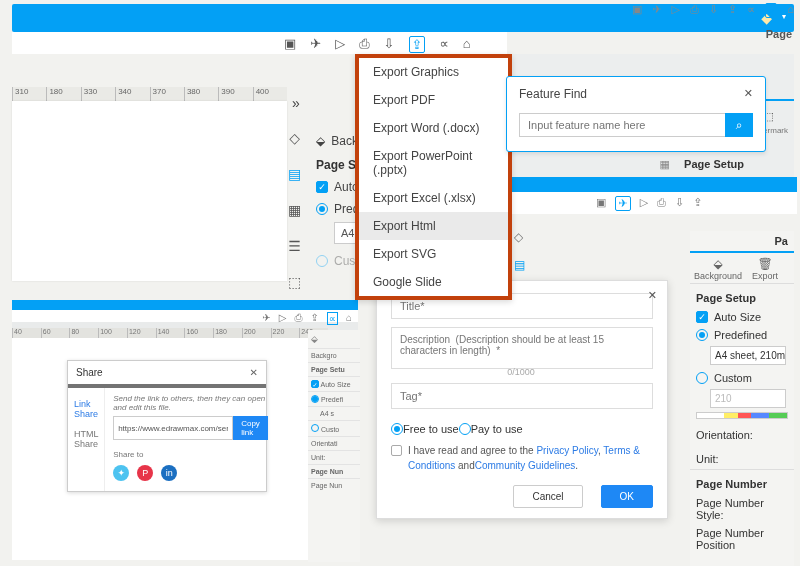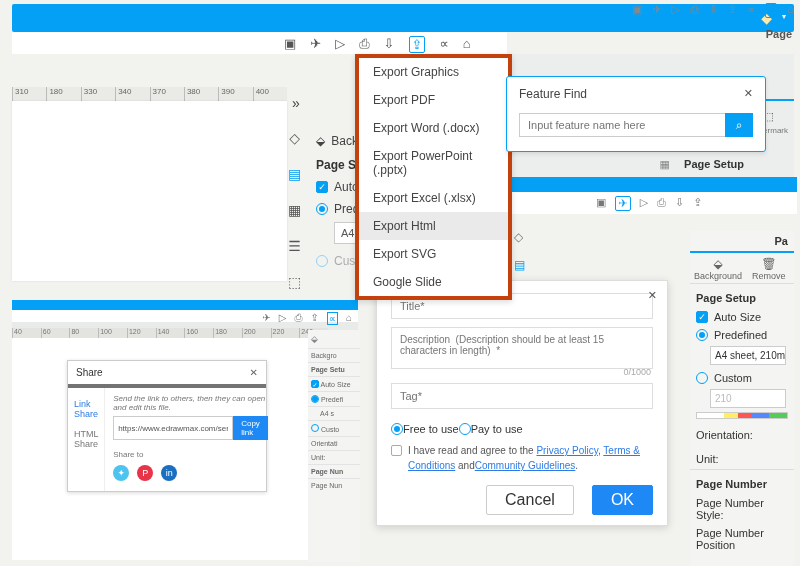--- a/index.html
+++ b/index.html
@@ -91,26 +91,26 @@
   
   .p5 { top:330px; left:308px; width:52px; height:232px; background:#f4f4f2; font-size:7px; color:#666;}
   .p5 .c{padding:3px 3px; border-top:1px solid #e3e3e3; overflow:hidden; white-space:nowrap;}
   .p5 .ic{display:flex; gap:4px; padding:4px 3px; font-size:9px; color:#888;}
 
   
   .pub { top:280px; left:376px; width:292px; background:#fff; border:1px solid #ddd; box-shadow:0 2px 8px rgba(0,0,0,.15); padding:12px 14px 10px; z-index:25;}
   .pub .x{position:absolute; top:8px; right:10px; color:#555; cursor:pointer;}
   .pub input[type=text]{width:100%; border:1px solid #ddd; padding:6px 8px; font-size:11px; color:#333; margin-bottom:8px;}
   .pub textarea{width:100%; border:1px solid #ddd; padding:6px 8px; font-size:10px; color:#999; height:42px; resize:none;}
-  .pub .cnt{text-align:right; font-size:9px; color:#aaa; margin:-4px 2px 6px 0;}
+  .pub .cnt{text-align:center; font-size:9px; color:#aaa; margin:-4px 2px 6px 0;}
   .pub .optrow{display:flex; gap:0; align-items:center; font-size:11px; color:#333; margin:6px 0 8px;}
   .pub .agree{display:flex; gap:6px; font-size:10px; color:#555; line-height:1.5;}
-  .pub .agree a{color:#2c7be5; text-decoration:underline;}
+  .pub .agree a{color:#2c7be5; }
   .pub .btns{display:flex; justify-content:flex-end; gap:10px; margin-top:12px;}
-  .pub .btn{padding:5px 18px; font-size:16px; border:1px solid #ccc; background:#fff; cursor:pointer; border-radius:2px;}
+  .pub .btn{padding:5px 18px; font-size:10px; border:1px solid #ccc; background:#fff; cursor:pointer; border-radius:2px;}
   .pub .btn.pri{background:#1e88f5; border-color:#1e88f5; color:#fff;margin-left:8px;}
   .ck{width:11px;height:11px;border:1px solid #aaa; border-radius:2px; display:inline-block; flex-shrink:0; margin-top:2px;}
 </style>
 </head>
 <body>
 
 <div class="abs p1-blue"></div>
 <span class="abs p1-dia">◆</span>
 <span class="abs p1-caret">▾</span>
 <div class="abs p1-white"></div>
@@ -226,21 +226,21 @@
 <div class="abs p3s">
   <div style="text-align:right;padding:4px 6px;font-weight:600">Pa</div>
   <div style="height:2px;background:#03a0f5"></div>
   <div class="hdr">
     <div style="text-align:center">
         <div>⬙</div>
         <div class="lbl">Background</div>
       </div>
     <div style="text-align:center">
         <div>🗑</div>
-        <div class="lbl">Remove</div>
+        <div class="lbl">Export</div>
       </div>
   </div>
   <div class="sect">Page Setup</div>
   <div class="row">
       <span class="chk">✓</span>
       <span>Auto Size</span>
     </div>
   <div class="row">
       <span class="radio on"></span>
       <span>Predefined</span>

